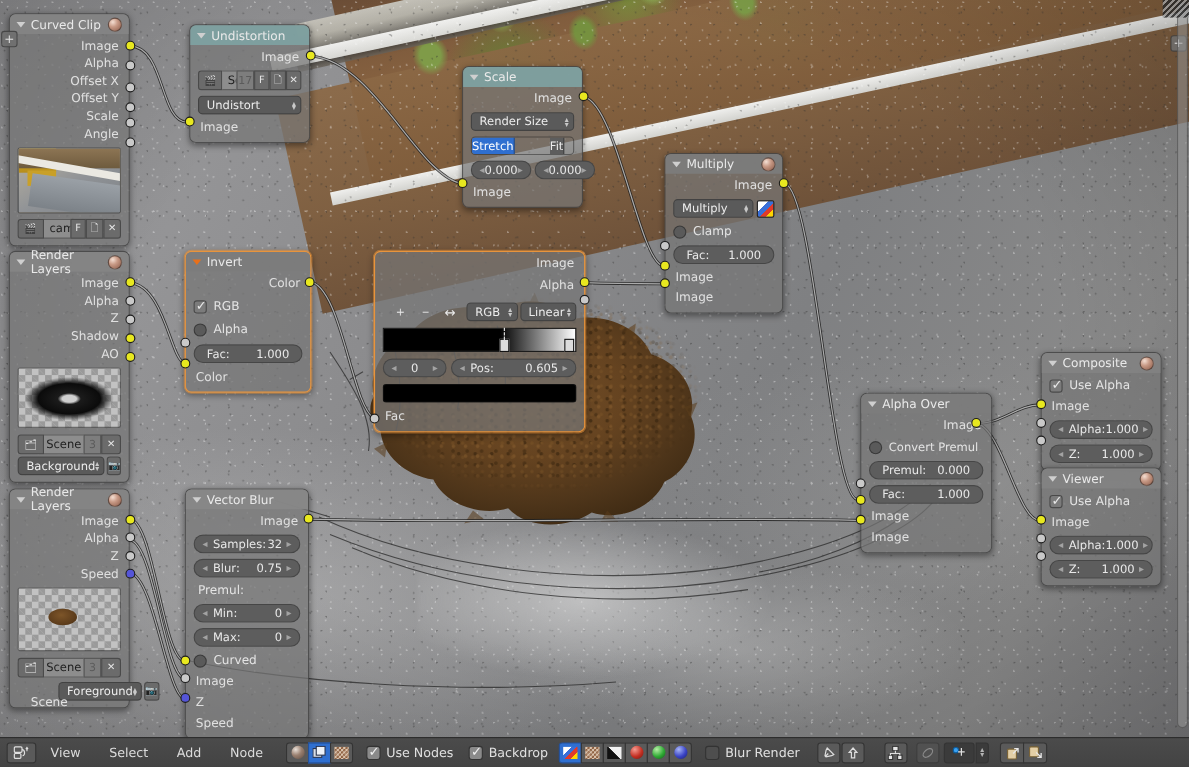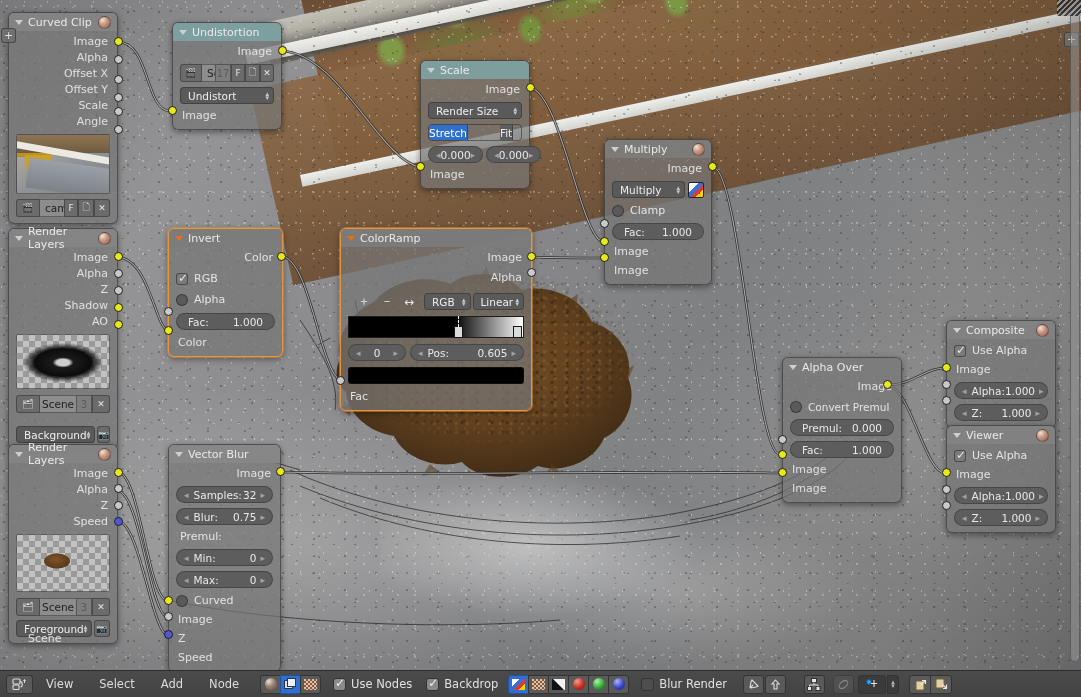--- a/index.html
+++ b/index.html
@@ -459,21 +459,21 @@
       <div class="thumb checker" style="height:55px;margin-top:3px;border-radius:2px;position:relative;overflow:hidden;">
         <div style="position:absolute;left:2px;top:4px;right:2px;bottom:2px;
           background:radial-gradient(ellipse 46% 42% at 50% 50%, #cfcfcf 0 16%, #1b1b1b 26%, #0b0b0b 70%, rgba(0,0,0,0) 100%);"></div>
       </div>
       <div class="idblock" style="margin-top:4px;">
         <div class="ibtn" style="width:24px;border-radius:3px 0 0 3px;">🗂</div>
         <div class="idname" style="justify-content:center;padding:0;">Scene</div>
         <div class="idnum">3</div>
         <div class="ibtn" style="width:18px;border-radius:0 3px 3px 0;">✕</div>
       </div>
-      <div style="display:flex;gap:2px;margin-top:11px;">
+      <div style="display:flex;gap:2px;margin-top:0;">
         <div class="dropdown" style="flex:1;">
           <span>Background</span>
           <span class="updown">
               <span>▴</span>
               <span>▾</span>
             </span>
         </div>
         <div class="ibtn" style="width:19px;border-radius:3px;background:#6b6b6b;border:1px solid rgba(25,25,25,.4);
              display:flex;align-items:center;justify-content:center;font-size:9px;">📷</div>
       </div>
@@ -505,24 +505,20 @@
         <span class="val">1.000</span>
       </div>
       <div class="row-in">Color</div>
     </div>
   </div>
   <div class="sock img" style="left:277px;top:252px"></div>
   <div class="sock val" style="left:164px;top:307px"></div>
   <div class="sock img" style="left:164px;top:326px"></div>
 
   <div class="node sel" style="left:340px; top:228px; width:192px;">
-    <div class="nhead color">
-      <span class="tri orange"></span>
-      <span style="flex:1">ColorRamp</span>
-    </div>
     <div class="nbody" style="gap:6px;">
       <div class="row-out">Image</div>
       <div class="row-out">Alpha</div>
       <div style="display:flex;align-items:center;gap:10px;margin-top:2px;">
         <span class="rampicons" style="gap:11px;padding-left:10px;">
           <span>＋</span>
           <span>－</span>
           <span>↔</span>
         </span>
         <div style="display:flex;flex:1;gap:2px;">
@@ -585,21 +581,21 @@
              transform:translate(-50%,-50%);
              background:radial-gradient(ellipse at 45% 38%, #7d5529, #5c3c1b 65%, #42290f 100%);"></div>
       </div>
       <div class="idblock" style="margin-top:4px;">
         <div class="ibtn" style="width:24px;border-radius:3px 0 0 3px;">🗂</div>
         <div class="idname" style="justify-content:center;padding:0;">Scene</div>
         <div class="idnum">3</div>
         <div class="ibtn" style="width:18px;border-radius:0 3px 3px 0;">✕</div>
       </div>
       <div style="display:flex;gap:2px;margin-top:2px;">
-        <div class="dropdown" style="flex:1;">
+        <div class="dropdown" style="flex:1;margin-left:37px;">
           <span>Foreground</span>
           <span class="updown">
               <span>▴</span>
               <span>▾</span>
             </span>
         </div>
         <div class="ibtn" style="width:19px;border-radius:3px;background:#6b6b6b;border:1px solid rgba(25,25,25,.4);
              display:flex;align-items:center;justify-content:center;font-size:9px;">📷</div>
       </div>
     </div>

